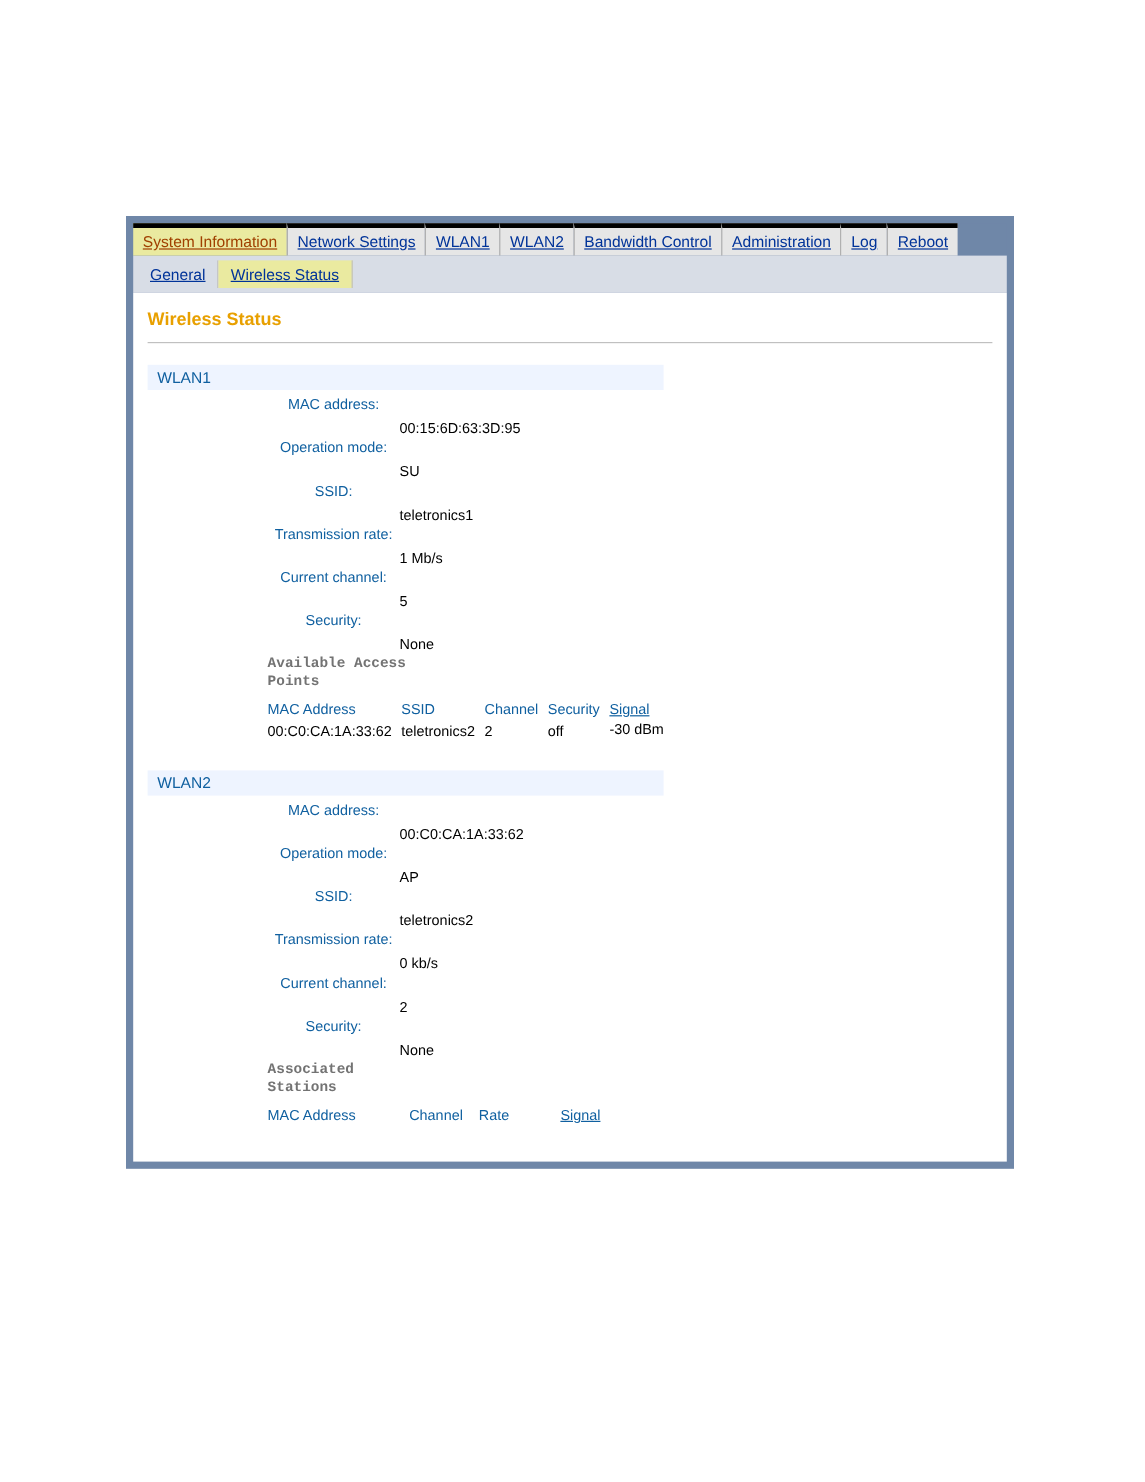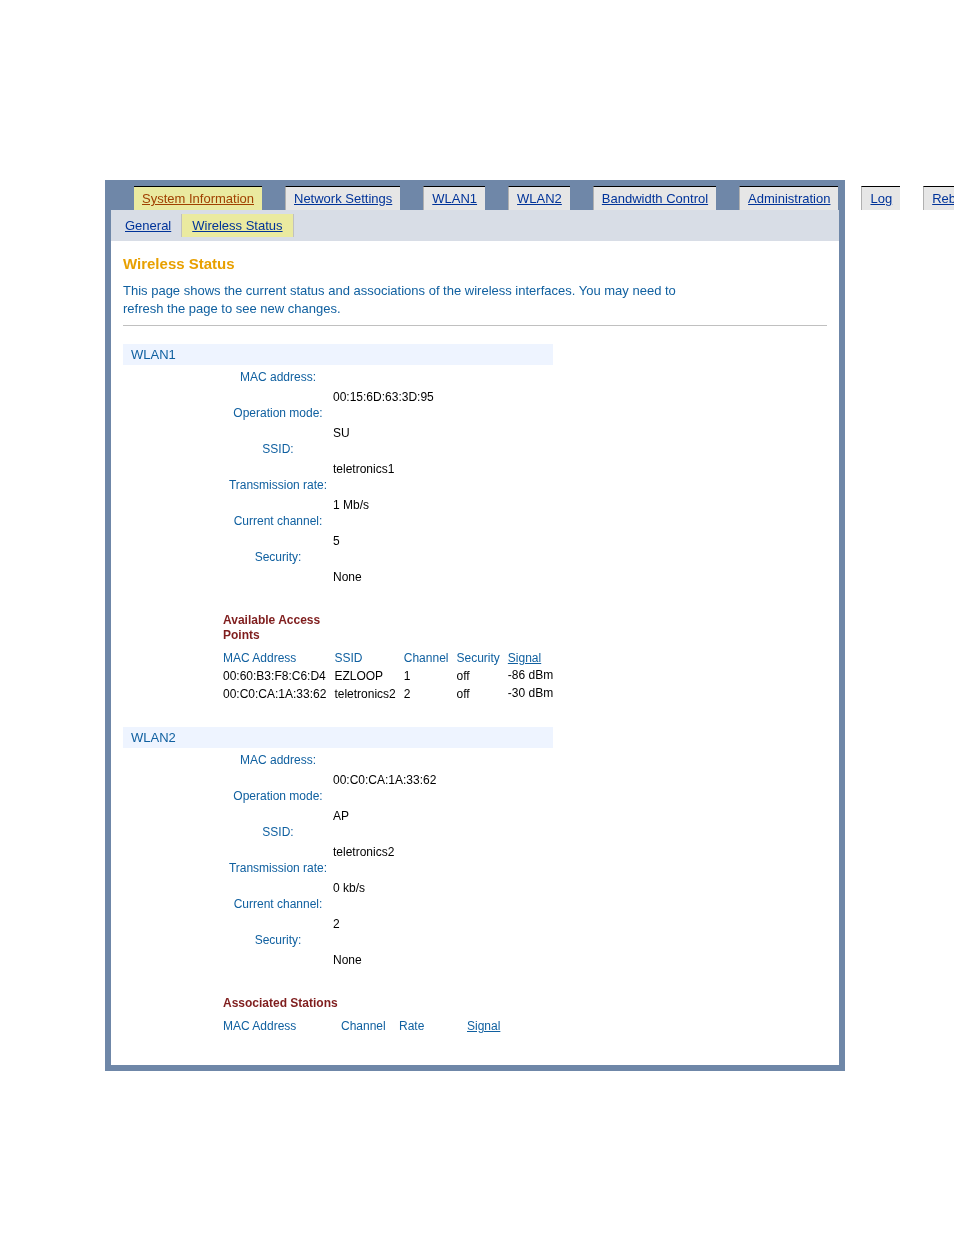--- a/index.html
+++ b/index.html
@@ -29,24 +29,23 @@
     align-items: stretch;
     background: #6f87a8;
   }
   .tab {
     padding: 4px 8px;
     font-size: 13px;
     color: #003399;
     text-decoration: underline;
     background: #e6e6e6;
     border-left: 1px solid #b0b0b0;
-    border-top: 1px solid #000000;
+    border-top: 4px solid #000000;
     cursor: pointer;
     white-space: nowrap;
-    margin-left: 23px;
   }
   .tab:first-child { border-left: none; }
   .tab.active-top {
     background: #eaeaa0;
     color: #a04000;
     font-weight: normal;
     text-decoration: underline;
   }
   .subtabbar {
     display: flex;
@@ -112,25 +111,26 @@
   .kv-label {
     color: #1060a0;
     width: 110px;
     flex: 0 0 110px;
   }
   .kv-value {
     color: #000;
     margin-top: 20px;
   }
   .sub-title {
-    color: #7f1d1d;
+    color: #737373;
     font-weight: bold;
-    margin: 28px 0 6px 0;
+    margin: 1px 0 6px 0;
     max-width: 130px;
     line-height: 1.25;
+    font-family: Liberation Mono, monospace;
   }
   table.ap-table {
     border-collapse: collapse;
     font-size: 12px;
   }
   table.ap-table th {
     text-align: left;
     font-weight: normal;
     color: #1060a0;
     padding: 2px 8px 2px 0;
@@ -170,21 +170,20 @@
       <div class="tab">Reboot</div>
     </div>
 
     <div class="subtabbar">
       <div class="subtab">General</div>
       <div class="subtab active">Wireless Status</div>
     </div>
 
     <div class="content">
       <div class="page-title">Wireless Status</div>
-      <div class="page-desc">This page shows the current status and associations of the wireless interfaces. You may need to refresh the page to see new changes.</div>
       <hr class="hr">
 
       <div class="section-wrap">
         <div class="section-header">WLAN1</div>
         <div class="sect-body">
           <div class="kv-row">
             <div class="kv-label">MAC address:</div>
             <div class="kv-value">00:15:6D:63:3D:95</div>
           </div>
           <div class="kv-row">
@@ -211,27 +210,20 @@
           <div class="sub-title">Available Access Points</div>
 
           <table class="ap-table">
             <tbody>
                 <tr>
               <th class="col-mac">MAC Address</th>
               <th class="col-ssid">SSID</th>
               <th class="col-ch">Channel</th>
               <th class="col-sec">Security</th>
               <th class="col-sig">Signal</th>
-            </tr>
-            <tr>
-              <td>00:60:B3:F8:C6:D4</td>
-              <td>EZLOOP</td>
-              <td>1</td>
-              <td>off</td>
-              <td class="signal-cell">-86 dBm</td>
             </tr>
             <tr>
               <td>00:C0:CA:1A:33:62</td>
               <td>teletronics2</td>
               <td>2</td>
               <td>off</td>
               <td class="signal-cell">-30 dBm</td>
             </tr>
           </tbody>
             </table>

